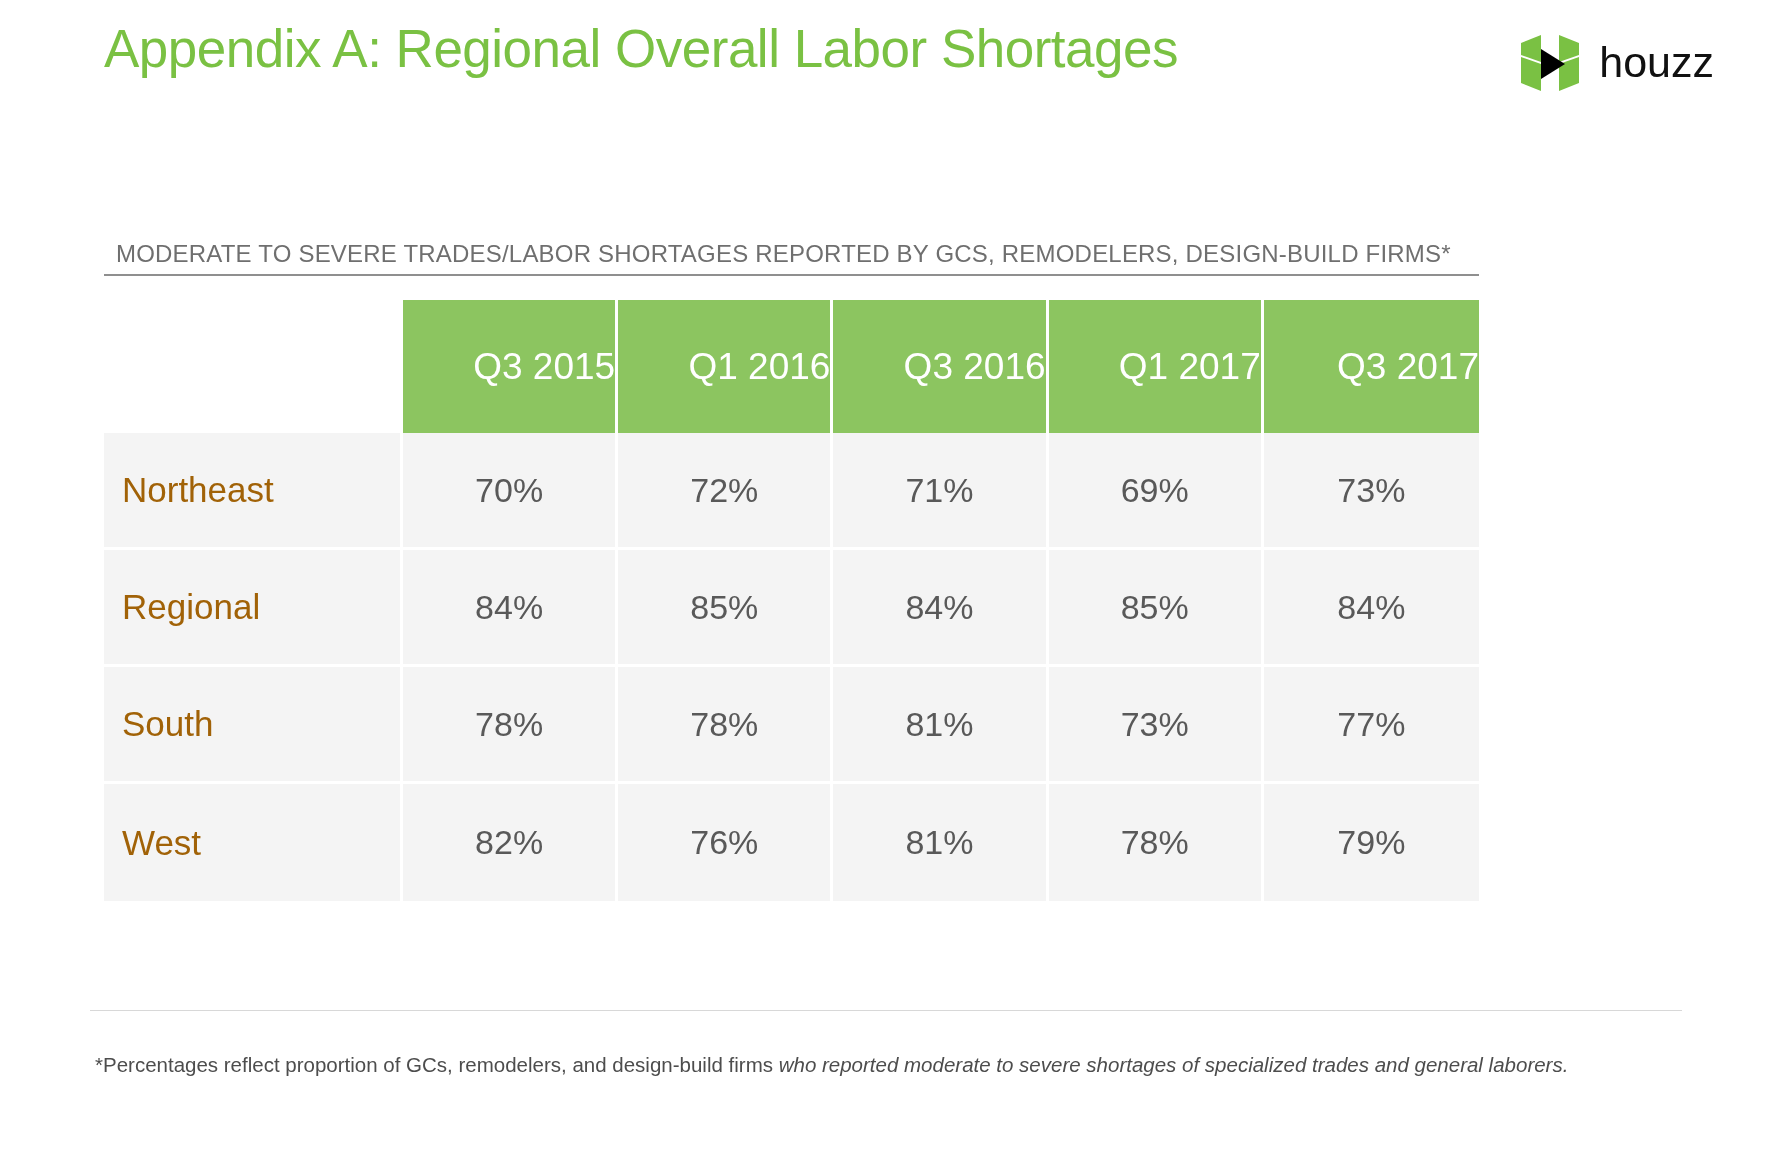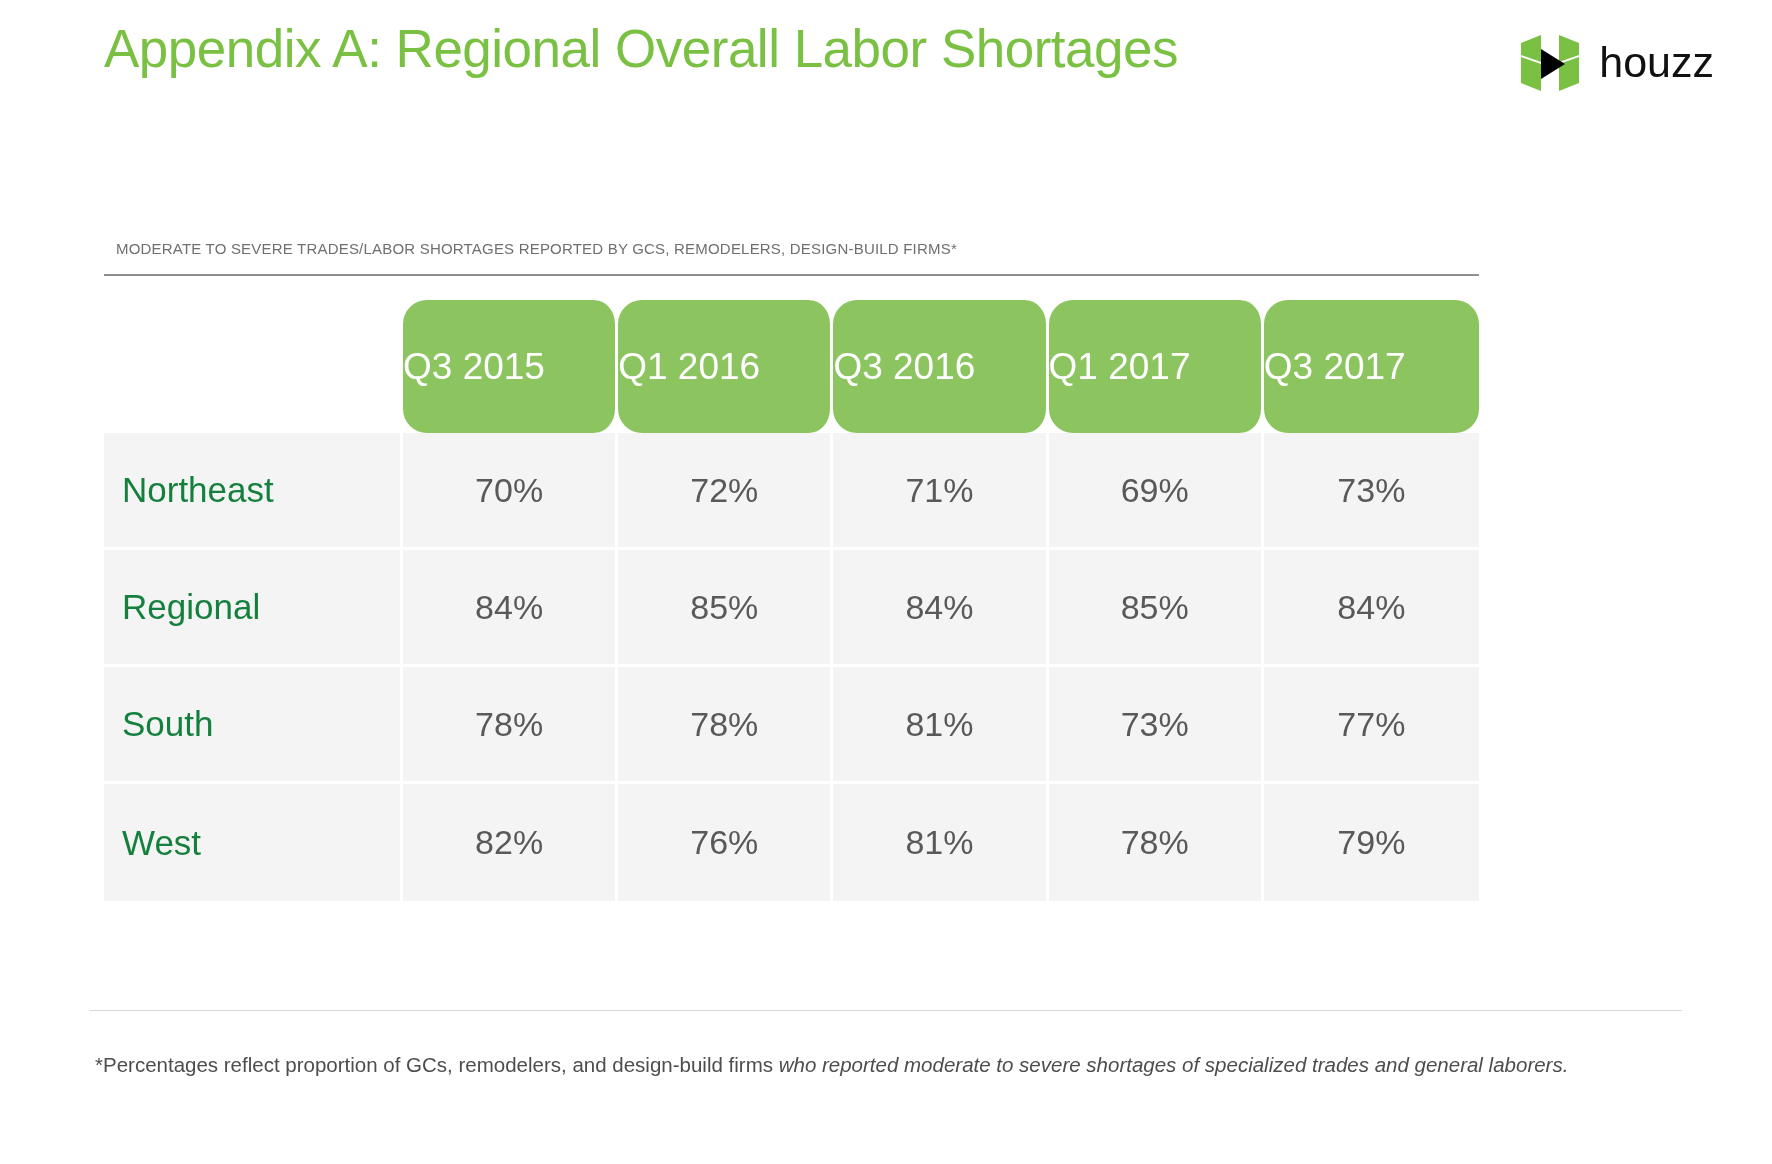--- a/index.html
+++ b/index.html
@@ -49,21 +49,21 @@
     color: #111111;
     line-height: 1;
     padding-bottom: 4px;
   }
 
   
   .section-label {
     position: absolute;
     left: 116px;
     top: 240px;
-    font-size: 15px;
+    font-size: 24px;
     letter-spacing: 0.2px;
     color: #6f6f6f;
     white-space: nowrap;
   }
   .section-rule {
     position: absolute;
     left: 104px;
     top: 274px;
     width: 1375px;
     height: 2px;
@@ -85,25 +85,24 @@
   }
   table.data-table col.c-label { width: 299px; }
   table.data-table col.c-data  { width: 215.2px; }
 
   thead th {
     height: 133px;
     background: #8cc560;
     color: #ffffff;
     font-size: 37px;
     font-weight: 400;
-    text-align: left;
+    text-align: right;
     vertical-align: middle;
     border-right: 3px solid #ffffff;
     padding: 0;
-    border-radius: 24px;
   }
   thead th.corner {
     background: #ffffff;
     border-right: none;
   }
   thead th:last-child { border-right: none; }
 
   tbody td {
     height: 117px;
     background: #f4f4f4;
@@ -115,21 +114,21 @@
     border-right: 3px solid #ffffff;
     border-bottom: 3px solid #ffffff;
     padding: 0;
   }
   tbody td:last-child { border-right: none; }
   tbody tr:last-child td { border-bottom: none; }
   tbody td.row-label {
     text-align: left;
     padding-left: 18px;
     font-size: 35px;
-    color: #15803d;
+    color: #a16207;
   }
 
   
   .footnote-rule {
     position: absolute;
     left: 90px;
     top: 1010px;
     width: 1592px;
     height: 1px;
     background: #d8d8d8;

